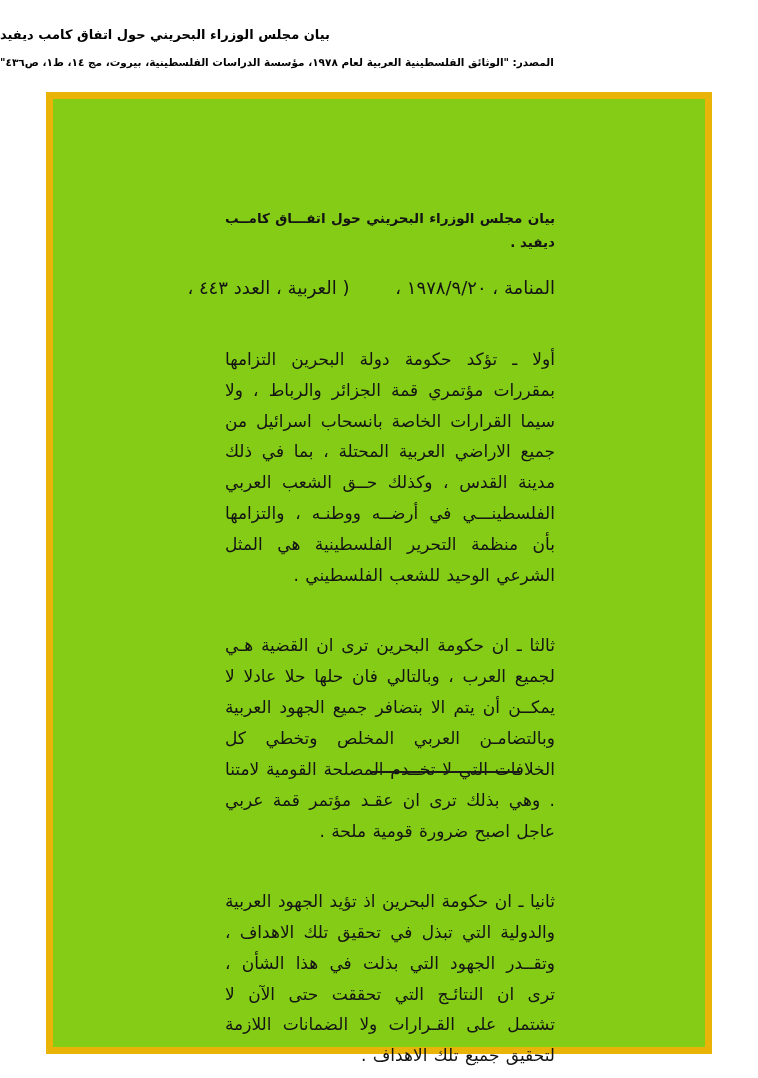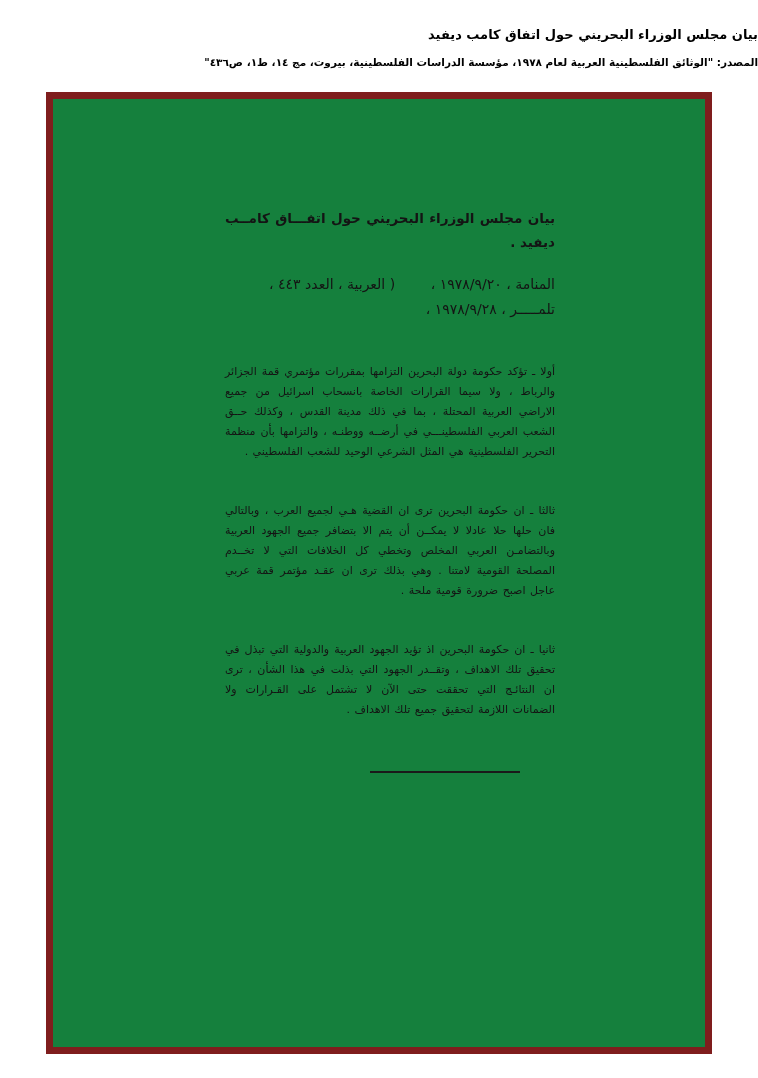--- a/index.html
+++ b/index.html
@@ -15,21 +15,21 @@
     position: relative;
     overflow: hidden;
   }
   .page {
     width: 758px;
     height: 1078px;
     position: relative;
     box-sizing: border-box;
   }
   .header-block {
-    text-align: right;
+    text-align: left;
     padding-top: 26px;
   }
   .doc-title {
     font-size: 13px;
     font-weight: bold;
     line-height: 1.4;
     direction: rtl;
   }
   .doc-source {
     font-size: 10.5px;
@@ -37,23 +37,23 @@
     line-height: 1.4;
     margin-top: 11px;
     direction: rtl;
   }
   .green-frame {
     position: absolute;
     left: 46px;
     top: 92px;
     width: 666px;
     height: 962px;
-    border: 7px solid #7f1d1d;
+    border: 7px solid #eab308;
     box-sizing: border-box;
-    background: #15803d;
+    background: #84cc16;
   }
   .scan {
     position: absolute;
     left: 0;
     top: 0;
     right: 0;
     bottom: 0;
     padding: 0;
   }
   .scan-inner {
@@ -68,32 +68,32 @@
     font-size: 13.5px;
     font-weight: bold;
     line-height: 1.75;
     letter-spacing: 0.4px;
     text-align: justify;
     text-align-last: right;
     color: #141414;
   }
   .scan-meta {
     margin-top: 18px;
-    font-size: 14px;
+    font-size: 18px;
     line-height: 1.8;
     color: #141414;
   }
   .meta-line {
     white-space: pre;
   }
   .scan-body {
     margin-top: 16px;
   }
   .para {
-    font-size: 11px;
+    font-size: 17px;
     line-height: 1.82;
     color: #141414;
     text-align: justify;
     text-align-last: right;
     margin-bottom: 9px;
     word-spacing: 1px;
     margin-top: 39px;
   }
   .rule {
     position: absolute;
@@ -115,21 +115,20 @@
   </div>
 
   <div class="green-frame">
     <div class="scan">
       <div class="scan-inner">
 
         <div class="scan-title">بيان مجلس الوزراء البحريني حول اتفـــاق كامــب ديفيد .</div>
 
         <div class="scan-meta">
           <div class="meta-line">المنامة ، ١٩٧٨/٩/٢٠ ،        ( العربية ، العدد ٤٤٣ ،</div>
-          <div class="meta-line">تلمـــــر ، ١٩٧٨/٩/٢٨ ،</div>
         </div>
 
         <div class="scan-body">
           <div class="para">أولا ـ تؤكد حكومة دولة البحرين التزامها بمقررات مؤتمري قمة الجزائر والرباط ، ولا سيما القرارات الخاصة بانسحاب اسرائيل من جميع الاراضي العربية المحتلة ، بما في ذلك مدينة القدس ، وكذلك حــق الشعب العربي الفلسطينـــي في أرضــه ووطنـه ، والتزامها بأن منظمة التحرير الفلسطينية هي المثل الشرعي الوحيد للشعب الفلسطيني .</div>
           <div class="para">ثالثا ـ ان حكومة البحرين ترى ان القضية هـي لجميع العرب ، وبالتالي فان حلها حلا عادلا لا يمكــن أن يتم الا بتضافر جميع الجهود العربية وبالتضامـن العربي المخلص وتخطي كل الخلافات التي لا تخــدم المصلحة القومية لامتنا . وهي بذلك ترى ان عقـد مؤتمر قمة عربي عاجل اصبح ضرورة قومية ملحة .</div>
           <div class="para">ثانيا ـ ان حكومة البحرين اذ تؤيد الجهود العربية والدولية التي تبذل في تحقيق تلك الاهداف ، وتقــدر الجهود التي بذلت في هذا الشأن ، ترى ان النتائـج التي تحققت حتى الآن لا تشتمل على القـرارات ولا الضمانات اللازمة لتحقيق جميع تلك الاهداف .</div>
         </div>
 
       </div>
 

